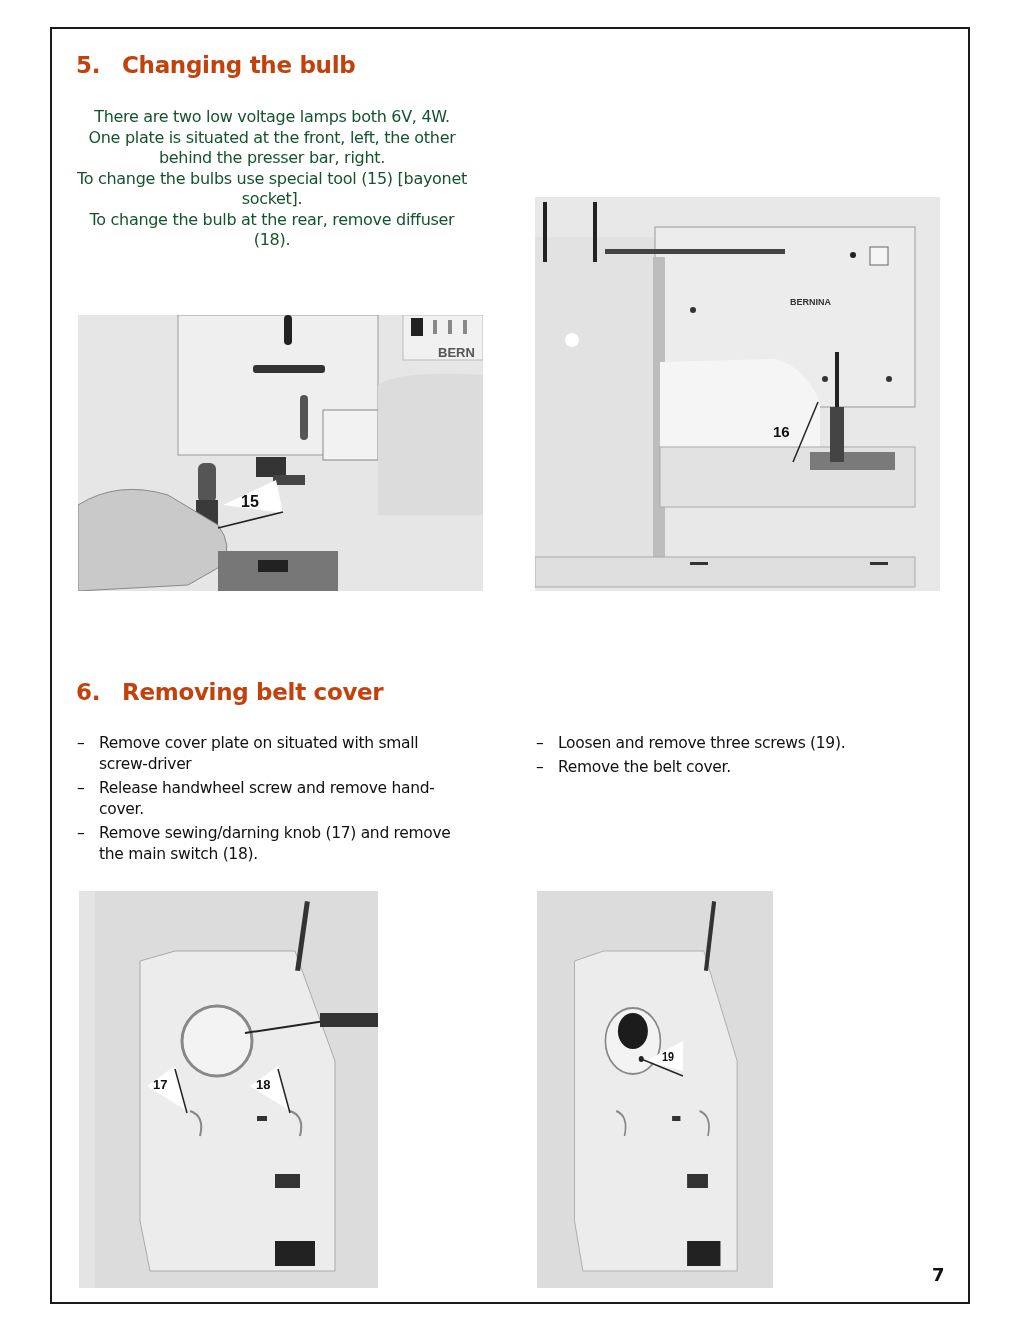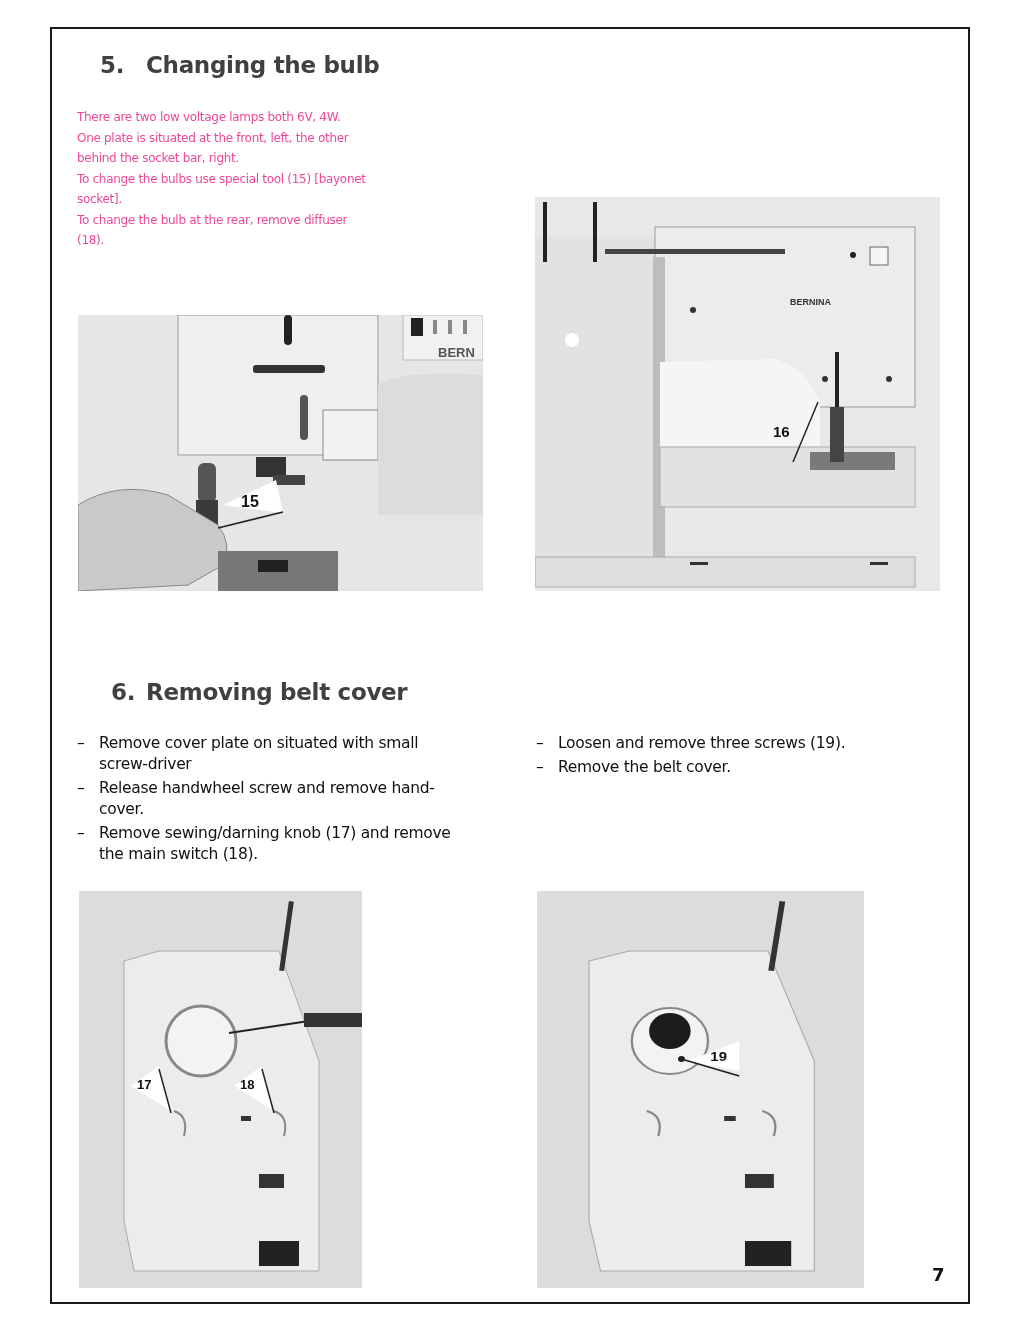--- a/index.html
+++ b/index.html
@@ -1,22 +1,22 @@
 <!DOCTYPE html>
 <html><head>
 <meta charset="utf-8">
 <style>
   html, body { margin: 0; padding: 0; background: #ffffff; }
   body { width: 1024px; height: 1326px; position: relative; overflow: hidden;
          font-family: "DejaVu Sans", sans-serif; color: #111; }
   .page-frame { position: absolute; left: 50px; top: 27px; width: 920px; height: 1277px;
                 border: 2px solid #1a1a1a; box-sizing: border-box; }
-  .heading { position: absolute; font-weight: bold; font-size: 23px; letter-spacing: -0.3px; color: #404040; margin-left: 24px; }
+  .heading { position: absolute; font-weight: bold; font-size: 23px; letter-spacing: -0.3px; color: #c2410c; }
   .heading .num { display: inline-block; width: 46px; }
-  .para { position: absolute; font-size: 12px; line-height: 20.5px; letter-spacing: -0.3px; color: #ec4899; }
+  .para { position: absolute; font-size: 16px; line-height: 20.5px; letter-spacing: -0.3px; color: #14532d; text-align: center; }
   .para div { white-space: nowrap; }
   .list { position: absolute; font-size: 15.5px; line-height: 20.5px; letter-spacing: -0.3px; margin: 0; padding: 0; list-style: none; }
   .list li { position: relative; padding-left: 22px; margin-bottom: 4px; }
   .list li .dash { position: absolute; left: 0; top: 0; }
   .photo { position: absolute; overflow: hidden; background: #e4e4e4; text-decoration: underline; }
   .photo svg { display: block; width: 100%; height: 100%; }
   .page-number { position: absolute; left: 932px; top: 1264px; font-size: 18px; font-weight: bold; }
   .callout { font-family: "Liberation Sans", sans-serif; font-weight: bold; }
 </style>
 </head>
@@ -24,21 +24,21 @@
 
 <div class="page-frame"></div>
 
 <div class="heading" style="left:76px; top:52px;">
   <span class="num">5.</span><span>Changing the bulb</span>
 </div>
 
 <div class="para" style="left:77px; top:107px;">
   <div>There are two low voltage lamps both 6V, 4W.</div>
   <div>One plate is situated at the front, left, the other</div>
-  <div>behind the socket bar, right.</div>
+  <div>behind the presser bar, right.</div>
   <div>To change the bulbs use special tool (15) [bayonet</div>
   <div>socket].</div>
   <div>To change the bulb at the rear, remove diffuser</div>
   <div>(18).</div>
 </div>
 
 <div class="photo" style="left:78px; top:315px; width:405px; height:276px;">
   <svg viewBox="0 0 405 276" preserveAspectRatio="none">
     <rect width="405" height="276" fill="#e6e6e6"></rect>
     <rect x="100" y="0" width="200" height="140" fill="#efefef" stroke="#999" stroke-width="1"></rect>
@@ -88,21 +88,21 @@
     <rect x="295" y="210" width="14" height="55" fill="#444"></rect>
     <rect x="0" y="360" width="380" height="30" fill="#dedede" stroke="#aaa"></rect>
     <rect x="155" y="365" width="18" height="3" fill="#333"></rect>
       <rect x="335" y="365" width="18" height="3" fill="#333"></rect>
     <circle cx="37" cy="143" r="7" fill="#fff"></circle>
     <line x1="283" y1="205" x2="258" y2="265" stroke="#222" stroke-width="1.5"></line>
     <text x="238" y="240" font-size="15" class="callout" fill="#111">16</text>
   </svg>
 </div>
 
-<div class="heading" style="left:76px; top:679px;text-align:center;">
+<div class="heading" style="left:76px; top:679px;">
   <span class="num">6.</span><span>Removing belt cover</span>
 </div>
 
 <ul class="list" style="left:77px; top:733px; width:420px;">
   <li>
     <span class="dash">–</span>
     <div>Remove cover plate on situated with small</div>
     <div>screw-driver</div>
   </li>
   <li>
@@ -121,21 +121,21 @@
   <li>
     <span class="dash">–</span>
     <div>Loosen and remove three screws (19).</div>
   </li>
   <li style="margin-top:-1px;">
     <span class="dash">–</span>
     <div>Remove the belt cover.</div>
   </li>
 </ul>
 
-<div class="photo" style="left:79px; top:891px; width:283px; height:397px;">
+<div class="photo" style="left:79px; top:891px; width:283px; height:397px;padding-left:16px;">
   <svg viewBox="0 0 283 397" preserveAspectRatio="none">
     <rect width="283" height="397" fill="#dcdcdc"></rect>
     <polygon points="45,70 80,60 200,60 240,170 240,380 55,380 45,330" fill="#ececec" stroke="#aaa"></polygon>
     <rect x="205" y="10" width="5" height="70" fill="#333" transform="rotate(8 207 45)"></rect>
     <circle cx="122" cy="150" r="35" fill="#f3f3f3" stroke="#888" stroke-width="3"></circle>
     <line x1="150" y1="142" x2="230" y2="130" stroke="#222" stroke-width="2"></line>
     <rect x="225" y="122" width="58" height="14" fill="#333"></rect>
     <path d="M95 220 q15 5 10 25" fill="none" stroke="#888" stroke-width="2"></path>
     <path d="M195 220 q15 5 10 25" fill="none" stroke="#888" stroke-width="2"></path>
     <rect x="162" y="225" width="10" height="5" fill="#333"></rect>
@@ -143,21 +143,21 @@
     <rect x="180" y="350" width="40" height="25" fill="#222"></rect>
     <polygon points="52,195 80,175 92,220" fill="#fff"></polygon>
     <polygon points="155,195 183,175 195,220" fill="#fff"></polygon>
     <line x1="80" y1="178" x2="92" y2="222" stroke="#222" stroke-width="1.5"></line>
     <line x1="183" y1="178" x2="195" y2="222" stroke="#222" stroke-width="1.5"></line>
     <text x="58" y="198" font-size="13" class="callout" fill="#111">17</text>
     <text x="161" y="198" font-size="13" class="callout" fill="#111">18</text>
   </svg>
 </div>
 
-<div class="photo" style="left:537px; top:891px; width:327px; height:397px;">
+<div class="photo" style="left:537px; top:891px; width:236px; height:397px;">
   <svg viewBox="0 0 283 397" preserveAspectRatio="none">
     <rect width="283" height="397" fill="#dcdcdc"></rect>
     <polygon points="45,70 80,60 200,60 240,170 240,380 55,380 45,330" fill="#ececec" stroke="#aaa"></polygon>
     <rect x="205" y="10" width="5" height="70" fill="#333" transform="rotate(8 207 45)"></rect>
     <circle cx="115" cy="150" r="33" fill="#f3f3f3" stroke="#888" stroke-width="2"></circle>
     <circle cx="115" cy="140" r="18" fill="#1c1c1c"></circle>
     <circle cx="125" cy="168" r="3" fill="#222"></circle>
     <polygon points="130,170 175,150 175,180" fill="#fff"></polygon>
     <line x1="125" y1="168" x2="175" y2="185" stroke="#222" stroke-width="1.5"></line>
     <text x="150" y="170" font-size="13" class="callout" fill="#111">19</text>

